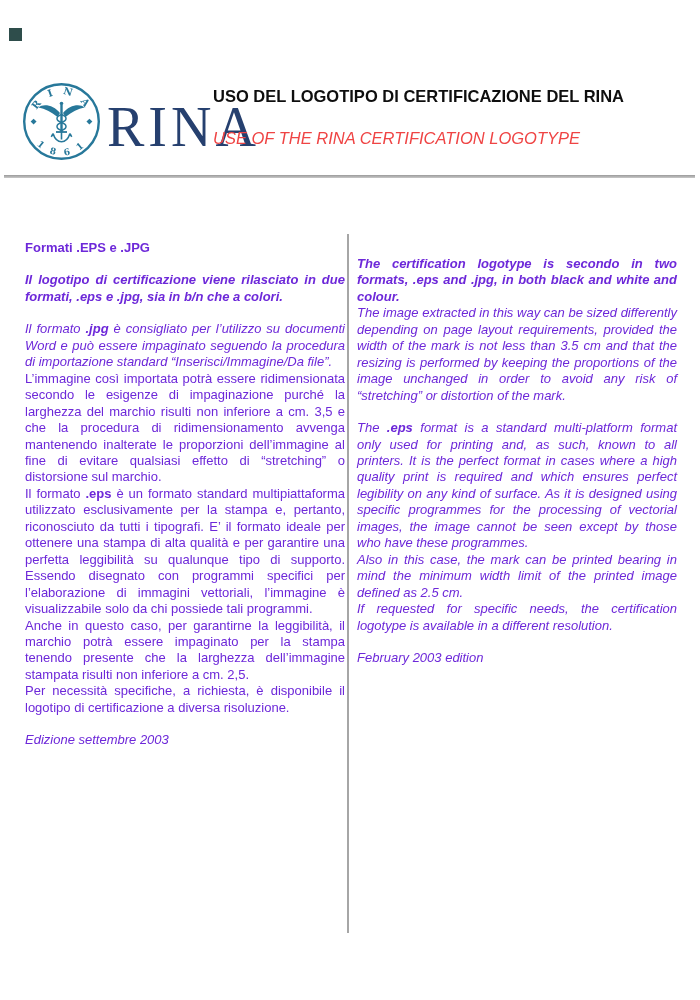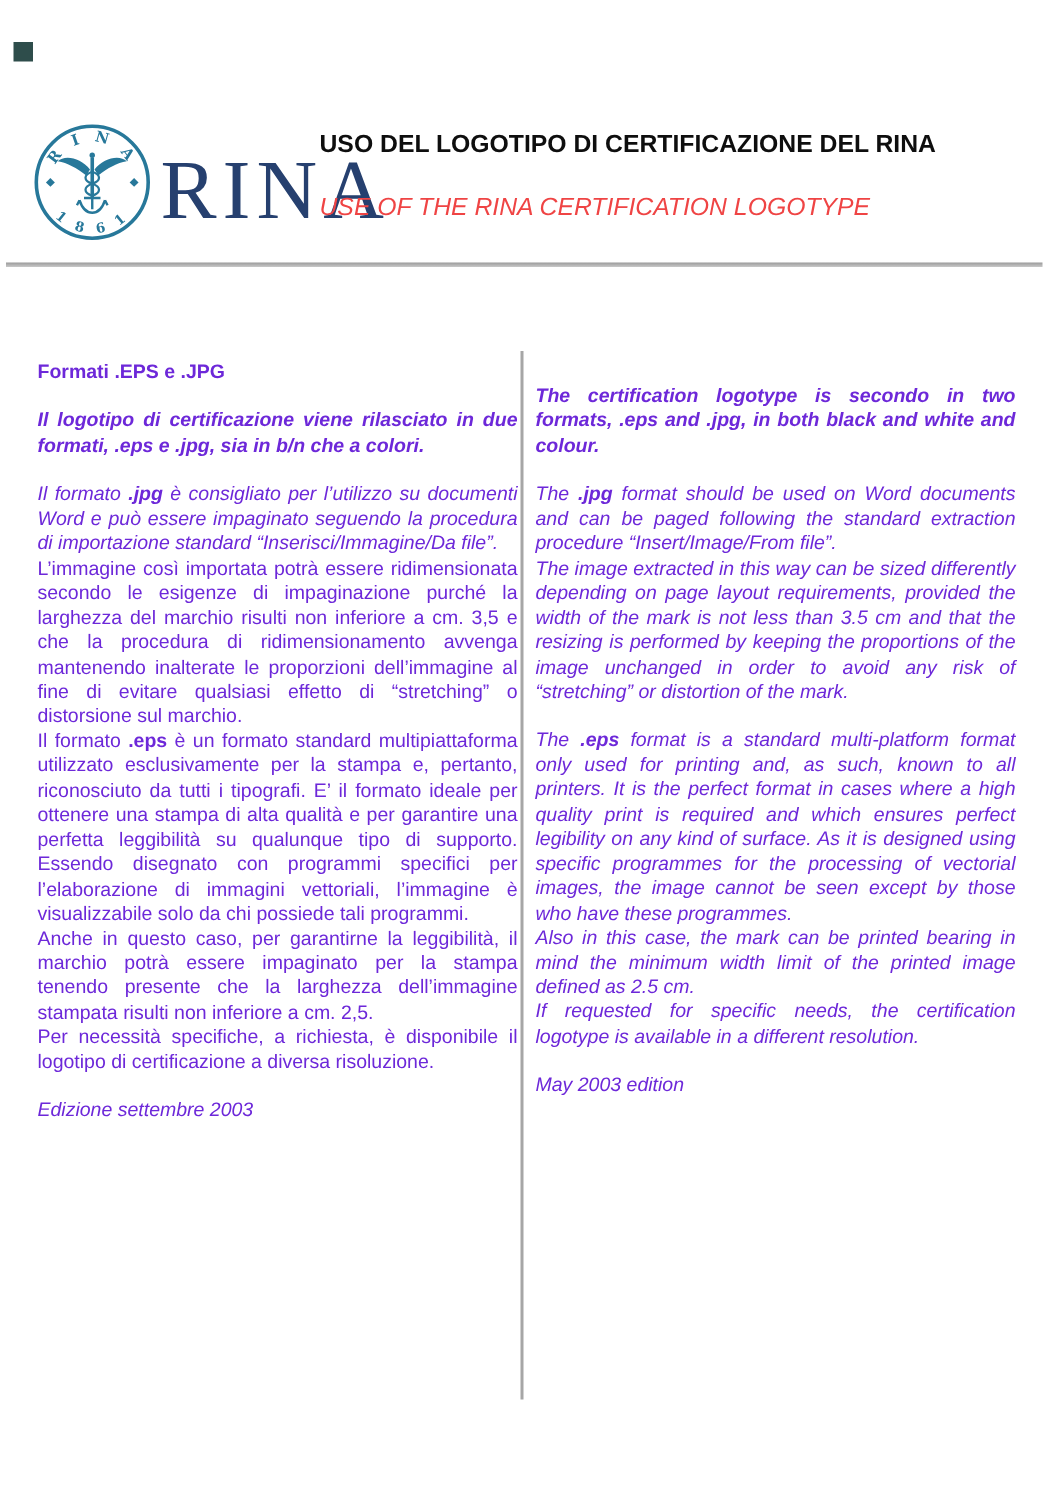--- a/index.html
+++ b/index.html
@@ -72,19 +72,18 @@
     <p class="para gap"><span>Il formato </span><span class="segb">.jpg</span><span> è consigliato per l’utilizzo su documenti Word e può essere impaginato seguendo la procedura di importazione standard “Inserisci/Immagine/Da file”.</span></p>
     <p class="para"><span>L’immagine così importata potrà essere ridimensionata secondo le esigenze di impaginazione purché la larghezza del marchio risulti non inferiore a cm. 3,5 e che la procedura di ridimensionamento avvenga mantenendo inalterate le proporzioni dell’immagine al fine di evitare qualsiasi effetto di “stretching” o distorsione sul marchio.</span></p>
     <p class="para"><span>Il formato </span><span class="segb">.eps</span><span> è un formato standard multipiattaforma utilizzato esclusivamente per la stampa e, pertanto, riconosciuto da tutti i tipografi. E’ il formato ideale per ottenere una stampa di alta qualità e per garantire una perfetta leggibilità su qualunque tipo di supporto. Essendo disegnato con programmi specifici per l’elaborazione di immagini vettoriali, l’immagine è visualizzabile solo da chi possiede tali programmi.</span></p>
     <p class="para"><span>Anche in questo caso, per garantirne la leggibilità, il marchio potrà essere impaginato per la stampa tenendo presente che la larghezza dell’immagine stampata risulti non inferiore a cm. 2,5.</span></p>
     <p class="para"><span>Per necessità specifiche, a richiesta, è disponibile il logotipo di certificazione a diversa risoluzione.</span></p>
     <p class="para gap"><span>Edizione settembre 2003</span></p>
   </div>
 <div class="col-divider"></div>
 <div class="col col-right">
     <p class="para b gap"><span>The certification logotype is secondo in two formats, .eps and .jpg, in both black and white and colour.</span></p>
-    <p class="para gap"><span>The </span><span class="segb">.jpg</span><span> format should be used on Word documents and can be paged following the standard extraction procedure “Insert/Image/From file”.</span></p>
     <p class="para"><span>The image extracted in this way can be sized differently depending on page layout requirements, provided the width of the mark is not less than 3.5 cm and that the resizing is performed by keeping the proportions of the image unchanged in order to avoid any risk of “stretching” or distortion of the mark.</span></p>
     <p class="para gap"><span>The </span><span class="segb">.eps</span><span> format is a standard multi-platform format only used for printing and, as such, known to all printers. It is the perfect format in cases where a high quality print is required and which ensures perfect legibility on any kind of surface. As it is designed using specific programmes for the processing of vectorial images, the image cannot be seen except by those who have these programmes.</span></p>
     <p class="para"><span>Also in this case, the mark can be printed bearing in mind the minimum width limit of the printed image defined as  2.5 cm.</span></p>
     <p class="para"><span>If requested for specific needs, the certification logotype is available in a different resolution.</span></p>
-    <p class="para gap"><span>May 2003 edition</span></p>
+    <p class="para gap"><span>February 2003 edition</span></p>
   </div>
 
 </body></html>

